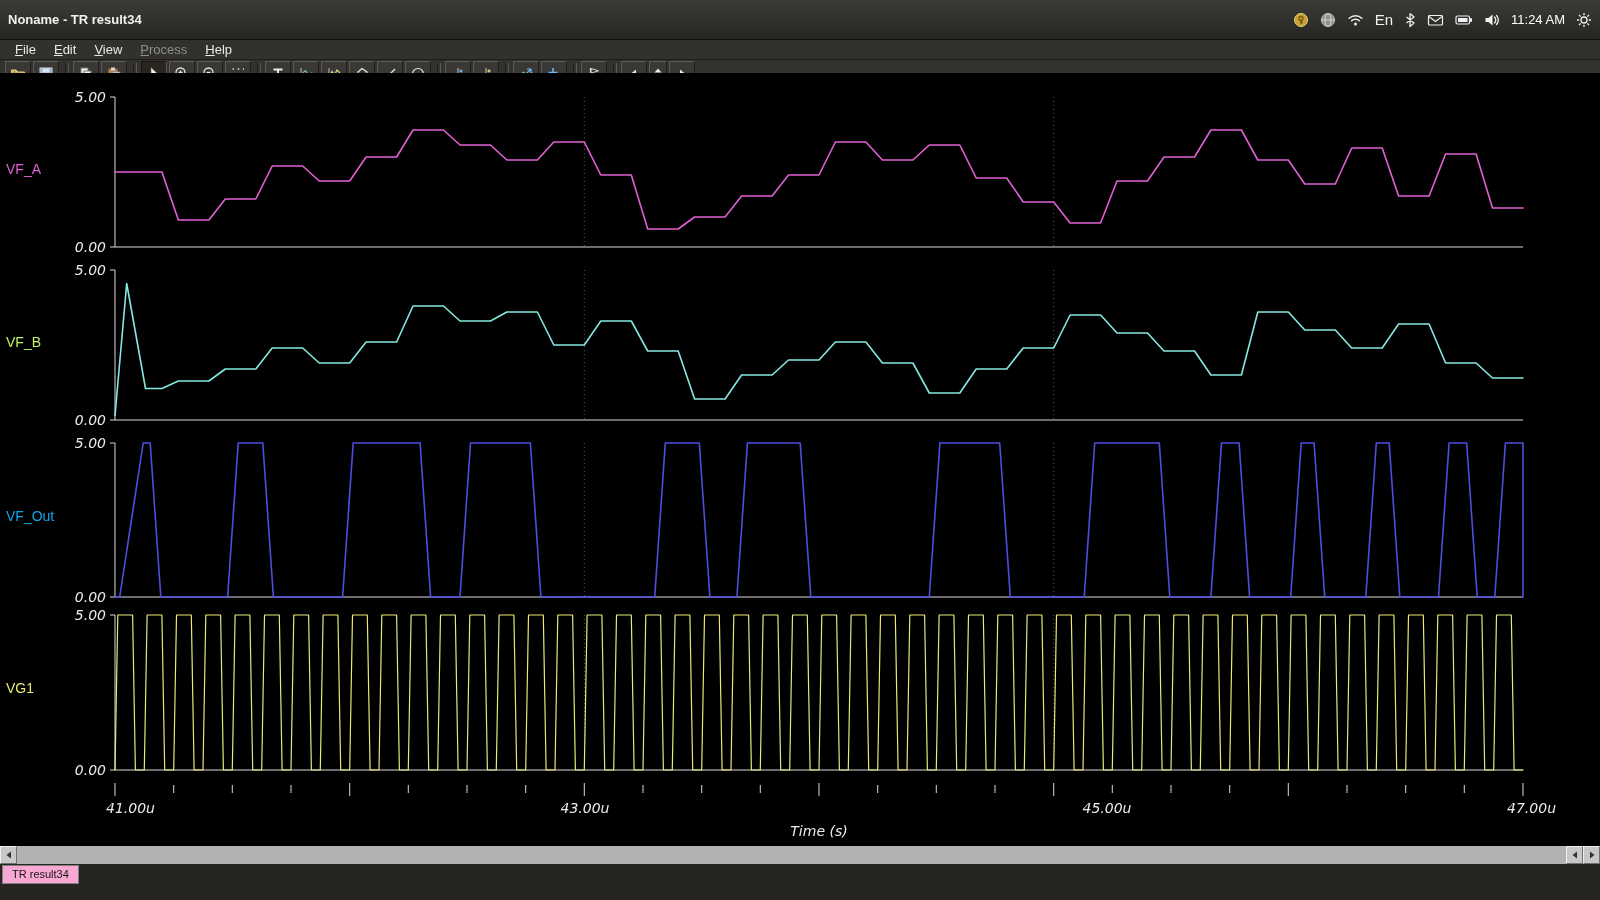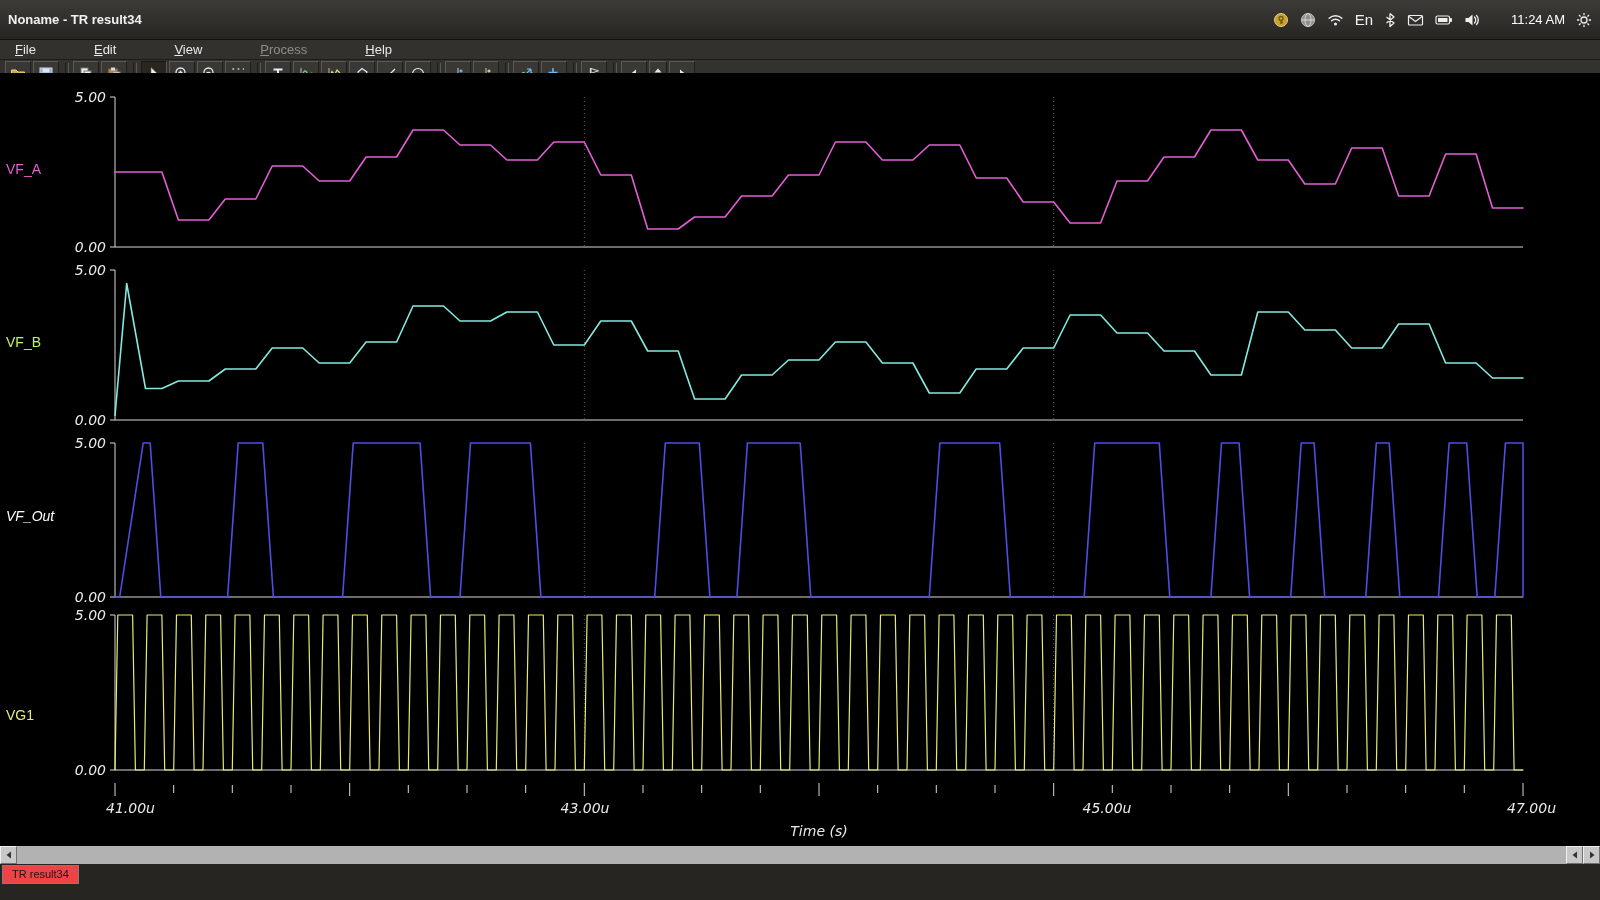--- a/index.html
+++ b/index.html
@@ -6,60 +6,60 @@
   #screen{position:relative;width:1600px;height:900px;overflow:hidden;background:#000;
           font-family:"Liberation Sans",sans-serif;-webkit-font-smoothing:antialiased;}
 
   
   .titlebar{height:40px;background:linear-gradient(#3c3b37,#262522);border-bottom:1px solid #141311;
             display:flex;align-items:center;padding:0 8px;box-sizing:border-box;}
   .win-title{font-size:13px;font-weight:bold;color:#f1f1ef;}
   .tray{margin-left:auto;display:flex;align-items:center;gap:11px;}
   .tray svg{display:block;}
   .tray-text{font-size:15px;color:#f1f1ef;}
-  .tray-clock{font-size:13px;color:#ffffff;margin-left:20px;}
+  .tray-clock{font-size:13px;color:#ffffff;}
 
   
   .menubar{height:20px;background:#32312d;display:flex;align-items:center;padding-left:6px;
-           border-bottom:1px solid #1d1c1a;box-sizing:border-box;gap:40px;}
+           border-bottom:1px solid #1d1c1a;box-sizing:border-box;}
   .mi{font-size:13px;color:#e9e9e7;padding:0 9px;cursor:default;}
   .mi::first-letter{text-decoration:underline;}
   .mi.disabled{color:#8e8d89;}
 
   
   .toolbar{height:29px;background:#34322e;display:flex;align-items:center;padding:0 5px;
            border-bottom:1px solid #141311;box-sizing:border-box;}
   .tbtn{width:24px;height:24px;display:flex;align-items:center;justify-content:center;
         background:#3a3834;border:1px solid;border-color:#5b5953 #201e1b #201e1b #5b5953;margin-right:2px;}
   .tbtn.active{background:#28261f;border-color:#1a1814 #5b5953 #5b5953 #1a1814;}
   .tsep{width:2px;height:22px;margin:0 4px;border-left:1px solid #201e1b;border-right:1px solid #5b5953;}
   .spinbtn{width:16px;}
 
   
   .plot{position:absolute;top:73px;left:0;width:1600px;height:773px;background:#000;}
   #plot-svg{position:absolute;left:0;top:0;}
   .sig-label{position:absolute;left:6px;font-size:14px;}
-  #sig0{top:88px;} #sig1{top:261px;} #sig2{top:435px;} #sig3{top:607px;margin-top:27px;}
+  #sig0{top:88px;} #sig1{top:261px;} #sig2{top:435px;} #sig3{top:607px;}
   .ylab{position:absolute;left:0;width:106px;text-align:right;
         font:italic 14px "DejaVu Sans",sans-serif;color:#eaeaea;}
   #y0h{top:16px;} #y0l{top:166px;} #y1h{top:189px;} #y1l{top:339px;}
   #y2h{top:362px;} #y2l{top:516px;} #y3h{top:534px;} #y3l{top:689px;}
   .xtick{position:absolute;top:727px;font:italic 14px "DejaVu Sans",sans-serif;color:#eaeaea;}
   #xt0{left:106px;} #xt1{left:585px;transform:translateX(-50%);}
   #xt2{left:1107px;transform:translateX(-50%);text-align:center;} #xt3{right:44px;}
   .xlabel{position:absolute;top:750px;left:19px;width:1600px;text-align:center;
           font:italic 14px "DejaVu Sans",sans-serif;color:#eaeaea;}
 
   
   .scrollstrip{position:absolute;top:846px;left:0;width:1600px;height:18px;background:#b2b2b2;display:flex;}
   .sbtn{width:17px;height:18px;box-sizing:border-box;background:#c8c8c8;border:1px solid;
         border-color:#efefef #6f6f6f #6f6f6f #efefef;display:flex;align-items:center;justify-content:center;}
   .strack{flex:1;background:#b2b2b2;}
   .tabbar{position:absolute;top:864px;left:0;width:1600px;height:36px;background:#262522;}
-  .tab{position:absolute;top:1px;left:2px;background:#ef4444;color:#161616;
+  .tab{position:absolute;top:1px;left:2px;background:#f9a8d4;color:#161616;
        font-size:11px;padding:2px 9px 3px;border:1px solid #7e7e7e;}
 </style>
 </head>
 <body>
 
 <div id="screen">
 
   <div class="titlebar">
     <span class="win-title">Noname - TR result34</span>
     <div class="tray">
@@ -279,21 +279,21 @@
         <path d="M115.0 524.0L119.7 524.0L143.2 370.0L150.2 370.0L160.8 524.0L227.6 524.0L238.2 370.0L262.8 370.0L273.4 524.0L342.6 524.0L353.2 370.0L420.1 370.0L430.6 524.0L460.0 524.0L470.5 370.0L530.4 370.0L540.9 524.0L654.7 524.0L665.3 370.0L699.3 370.0L709.9 524.0L736.9 524.0L747.4 370.0L800.2 370.0L810.8 524.0L929.3 524.0L939.9 370.0L999.7 370.0L1010.3 524.0L1084.2 524.0L1094.7 370.0L1159.3 370.0L1169.8 524.0L1210.9 524.0L1221.5 370.0L1239.1 370.0L1249.6 524.0L1290.7 524.0L1301.2 370.0L1314.1 370.0L1324.7 524.0L1365.8 524.0L1376.3 370.0L1389.2 370.0L1399.8 524.0L1438.5 524.0L1449.1 370.0L1466.7 370.0L1477.2 524.0L1494.8 524.0L1505.4 370.0L1523.0 370.0L1523.0 524.0L1523.0 524.0" stroke="#4e4ee2" fill="none" stroke-width="1.6" stroke-linejoin="round" stroke-linecap="round"></path>
         <line x1="584.3" x2="584.3" y1="542" y2="697" stroke="#5f5f5f" stroke-dasharray="1 3"></line>
         <line x1="1053.7" x2="1053.7" y1="542" y2="697" stroke="#5f5f5f" stroke-dasharray="1 3"></line>
         <path d="M110 542H115V697H110M115 697H1523" stroke="#d9d9d9" fill="none"></path>
         <path d="M115.0 697.0L115.0 697.0L117.8 542.0L132.6 542.0L135.4 697.0L144.3 697.0L147.1 542.0L161.9 542.0L164.7 697.0L173.7 697.0L176.5 542.0L191.3 542.0L194.1 697.0L203.0 697.0L205.8 542.0L220.6 542.0L223.4 697.0L232.3 697.0L235.1 542.0L249.9 542.0L252.7 697.0L261.7 697.0L264.5 542.0L279.3 542.0L282.1 697.0L291.0 697.0L293.8 542.0L308.6 542.0L311.4 697.0L320.3 697.0L323.1 542.0L337.9 542.0L340.7 697.0L349.7 697.0L352.5 542.0L367.3 542.0L370.1 697.0L379.0 697.0L381.8 542.0L396.6 542.0L399.4 697.0L408.3 697.0L411.1 542.0L425.9 542.0L428.7 697.0L437.7 697.0L440.5 542.0L455.3 542.0L458.1 697.0L467.0 697.0L469.8 542.0L484.6 542.0L487.4 697.0L496.3 697.0L499.1 542.0L513.9 542.0L516.7 697.0L525.7 697.0L528.5 542.0L543.3 542.0L546.1 697.0L555.0 697.0L557.8 542.0L572.6 542.0L575.4 697.0L584.3 697.0L587.1 542.0L601.9 542.0L604.7 697.0L613.7 697.0L616.5 542.0L631.3 542.0L634.1 697.0L643.0 697.0L645.8 542.0L660.6 542.0L663.4 697.0L672.3 697.0L675.1 542.0L689.9 542.0L692.7 697.0L701.7 697.0L704.5 542.0L719.3 542.0L722.1 697.0L731.0 697.0L733.8 542.0L748.6 542.0L751.4 697.0L760.3 697.0L763.1 542.0L777.9 542.0L780.7 697.0L789.7 697.0L792.5 542.0L807.3 542.0L810.1 697.0L819.0 697.0L821.8 542.0L836.6 542.0L839.4 697.0L848.3 697.0L851.1 542.0L865.9 542.0L868.7 697.0L877.7 697.0L880.5 542.0L895.3 542.0L898.1 697.0L907.0 697.0L909.8 542.0L924.6 542.0L927.4 697.0L936.3 697.0L939.1 542.0L953.9 542.0L956.7 697.0L965.7 697.0L968.5 542.0L983.3 542.0L986.1 697.0L995.0 697.0L997.8 542.0L1012.6 542.0L1015.4 697.0L1024.3 697.0L1027.1 542.0L1041.9 542.0L1044.7 697.0L1053.7 697.0L1056.5 542.0L1071.3 542.0L1074.1 697.0L1083.0 697.0L1085.8 542.0L1100.6 542.0L1103.4 697.0L1112.3 697.0L1115.1 542.0L1129.9 542.0L1132.7 697.0L1141.7 697.0L1144.5 542.0L1159.3 542.0L1162.1 697.0L1171.0 697.0L1173.8 542.0L1188.6 542.0L1191.4 697.0L1200.3 697.0L1203.1 542.0L1217.9 542.0L1220.7 697.0L1229.7 697.0L1232.5 542.0L1247.3 542.0L1250.1 697.0L1259.0 697.0L1261.8 542.0L1276.6 542.0L1279.4 697.0L1288.3 697.0L1291.1 542.0L1305.9 542.0L1308.7 697.0L1317.7 697.0L1320.5 542.0L1335.3 542.0L1338.1 697.0L1347.0 697.0L1349.8 542.0L1364.6 542.0L1367.4 697.0L1376.3 697.0L1379.1 542.0L1393.9 542.0L1396.7 697.0L1405.7 697.0L1408.5 542.0L1423.3 542.0L1426.1 697.0L1435.0 697.0L1437.8 542.0L1452.6 542.0L1455.4 697.0L1464.3 697.0L1467.1 542.0L1481.9 542.0L1484.7 697.0L1493.7 697.0L1496.5 542.0L1511.3 542.0L1514.1 697.0L1523.0 697.0" stroke="#e9e877" fill="none" stroke-width="1.2" stroke-linejoin="round" stroke-linecap="round"></path>
         <path d="M115.0 710V723M173.7 712V720M232.3 712V720M291.0 712V720M349.7 710V723M408.3 712V720M467.0 712V720M525.7 712V720M584.3 710V723M643.0 712V720M701.7 712V720M760.3 712V720M819.0 710V723M877.7 712V720M936.3 712V720M995.0 712V720M1053.7 710V723M1112.3 712V720M1171.0 712V720M1229.7 712V720M1288.3 710V723M1347.0 712V720M1405.7 712V720M1464.3 712V720M1523.0 710V723" stroke="#d9d9d9" fill="none"></path>
       </svg>
 
     <span class="sig-label" id="sig0" style="color: rgb(226, 95, 212);">VF_A</span>
     <span class="sig-label" id="sig1" style="color: #bef264;">VF_B</span>
-    <span class="sig-label" id="sig2" style="color: #ffffff; font-style: italic;">VF_Out</span>
+    <span class="sig-label" id="sig2" style="color: #0ea5e9;">VF_Out</span>
     <span class="sig-label" id="sig3" style="color: rgb(233, 232, 119);">VG1</span>
 
     <span class="ylab" id="y0h">5.00</span>
     <span class="ylab" id="y0l">0.00</span>
     <span class="ylab" id="y1h">5.00</span>
     <span class="ylab" id="y1l">0.00</span>
     <span class="ylab" id="y2h">5.00</span>
     <span class="ylab" id="y2l">0.00</span>
     <span class="ylab" id="y3h">5.00</span>
     <span class="ylab" id="y3l">0.00</span>

